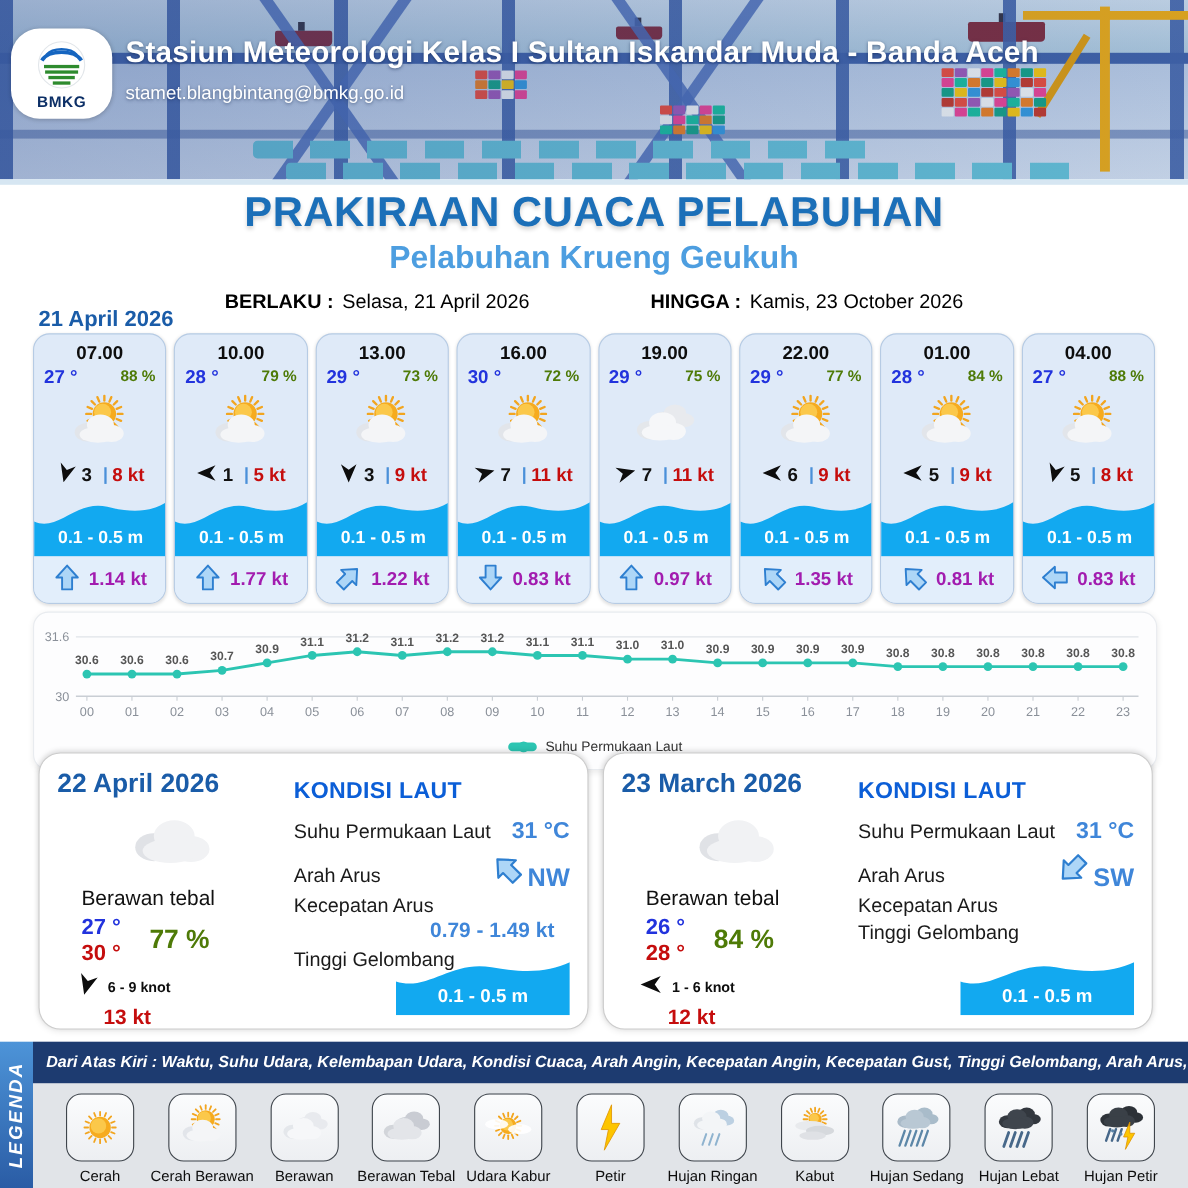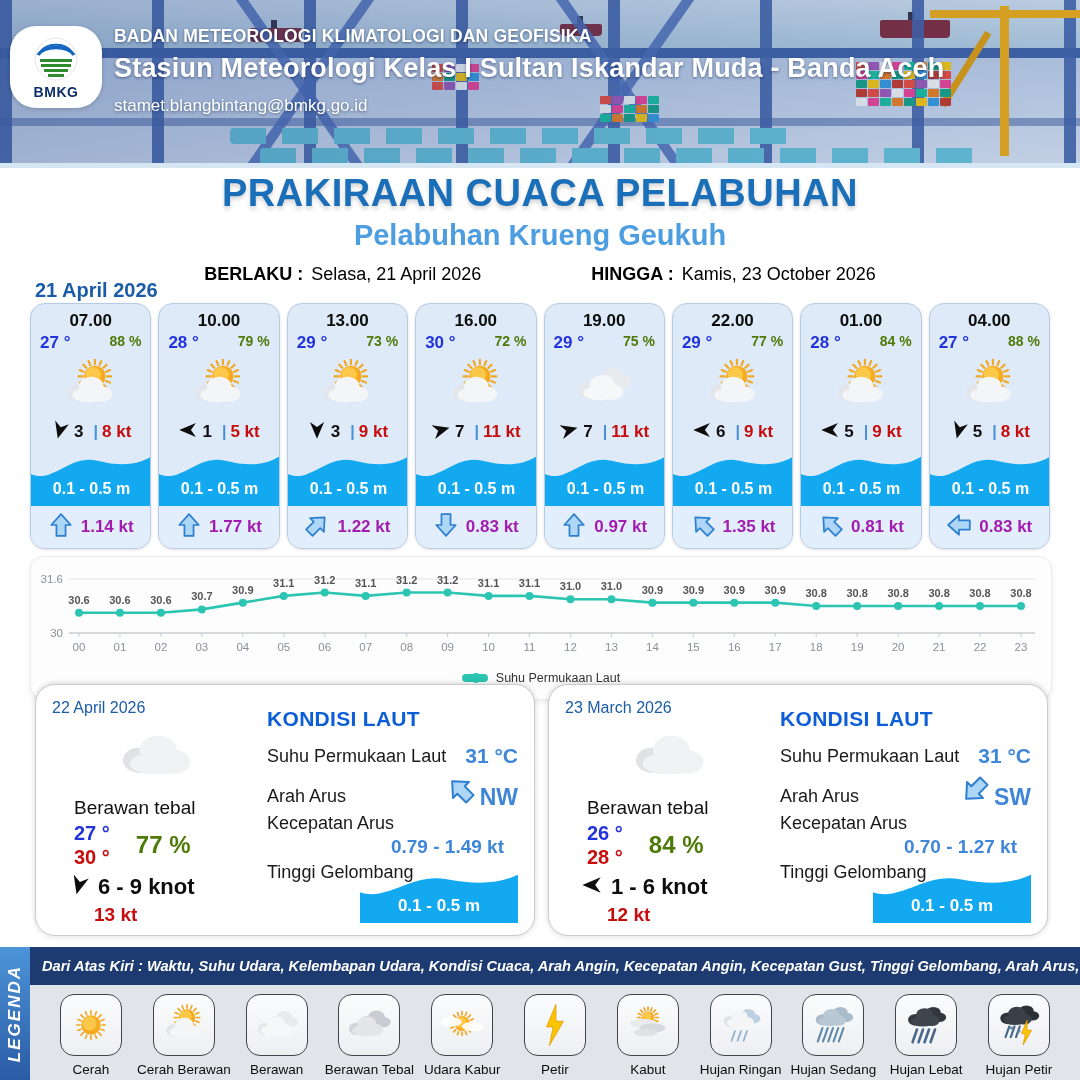--- a/index.html
+++ b/index.html
@@ -67,30 +67,30 @@
   .chart-legend{display:flex;align-items:center;justify-content:center;gap:8px;margin-top:2px;}
   .lg-marker{width:26px;height:8px;border-radius:4px;background:#2cc5b2;position:relative;}
   .lg-marker:after{content:"";position:absolute;left:9px;top:-1px;width:10px;height:10px;border-radius:50%;background:#2cc5b2;}
   .lg-text{font-size:12.5px;color:#333;}
 
   
   .days-row{position:absolute;left:35px;top:684px;width:1013px;display:flex;gap:13px;}
   .dcard{width:500px;height:252px;background:#fff;border:1.5px solid #ccc;border-radius:20px;box-sizing:border-box;
          display:flex;box-shadow:0 -2px 5px rgba(0,0,0,.10), 0 2px 6px rgba(0,0,0,.08);padding:14px 16px;}
   .dcol-l{width:44%;position:relative;}
-  .d-date{font-size:16px;font-weight:400;color:#1a5ca8;}
+  .d-date{font-size:24px;font-weight:700;color:#1a5ca8;}
   .d-icon{height:78px;display:flex;align-items:center;justify-content:center;margin-top:0px;}
   .d-cond{font-size:19px;color:#111;margin-top:2px;padding-left:22px;}
   .d-th{display:flex;align-items:center;margin-top:2px;padding-left:22px;gap:26px;}
   .d-temps{display:flex;flex-direction:column;line-height:1.2;}
   .d-tmin{font-size:20px;font-weight:800;color:#2233dd;}
   .d-tmax{font-size:20px;font-weight:800;color:#c50d0d;}
   .d-hum{font-size:24px;font-weight:800;color:#4e7a07;}
   .d-wind{display:flex;align-items:center;gap:8px;margin-top:5px;padding-left:16px;}
-  .d-wr{font-size:22px;font-weight:800;color:#0d0d0d;}
+  .d-wr{font-size:13px;font-weight:800;color:#0d0d0d;}
   .d-gust{font-size:19px;font-weight:800;color:#c50d0d;margin-top:4px;padding-left:42px;}
   .dcol-r{width:56%;position:relative;padding-left:10px;box-sizing:border-box;}
   .k-title{font-size:21px;font-weight:800;color:#0b5ed7;letter-spacing:.3px;margin-top:8px;}
   .k-row{display:flex;justify-content:space-between;align-items:center;margin-top:13px;}
   .k-lab{font-size:18px;color:#1a1a1a;}
   .k-sst{font-size:21px;font-weight:800;color:#3f86d9;}
   .k-dir{display:flex;align-items:flex-end;gap:4px;font-size:23px;font-weight:800;color:#3f86d9;margin-top:-6px;}
   .k-speed{text-align:right;font-size:19px;font-weight:800;color:#3f86d9;margin-top:2px;padding-right:14px;}
   .k-wave{position:absolute;right:0;bottom:-2px;line-height:0;}
 
@@ -214,21 +214,20 @@
         <path d="M6 20 C12 10, 36 10, 42 20" fill="none" stroke="#1565c0" stroke-width="3.4"></path>
         <path d="M10 15 C16 8, 32 8, 38 15" fill="none" stroke="#1565c0" stroke-width="2.2"></path>
         <rect x="8" y="24" width="32" height="3" fill="#2e8b2e"></rect>
         <rect x="9" y="29" width="30" height="3" fill="#2e8b2e"></rect>
         <rect x="12" y="34" width="24" height="3" fill="#2e8b2e"></rect>
         <rect x="16" y="39" width="16" height="3" fill="#2e8b2e"></rect>
       </svg>
       <div class="logo-text">BMKG</div>
     </div>
     <div class="hdr-text">
-      <div class="hdr-org">BADAN METEOROLOGI KLIMATOLOGI DAN GEOFISIKA</div>
       <div class="hdr-station">Stasiun Meteorologi Kelas I Sultan Iskandar Muda - Banda Aceh</div>
       <div class="hdr-email">stamet.blangbintang@bmkg.go.id</div>
     </div>
   </header>
 
   <section class="title-block">
     <h1 class="t-main">PRAKIRAAN CUACA PELABUHAN</h1>
     <h2 class="t-sub">Pelabuhan Krueng Geukuh</h2>
     <div class="validity">
       <div><span class="v-label">BERLAKU :</span><span class="v-val">Selasa, 21 April 2026</span></div>
@@ -914,21 +913,20 @@
                   <g transform="rotate(-135 12 12)">
                     <path d="M12 2 L21 12 H16.2 V22 H7.8 V12 H3 Z" fill="#add6f7" stroke="#2e7fd0" stroke-width="1.6" stroke-linejoin="round"></path>
                   </g>
                 </svg></span>
               <b>SW</b>
             </span>
           </div>
           <div class="k-row" style="margin-top:2px;">
             <span class="k-lab">Kecepatan Arus</span>
           </div>
-          <div class="k-speed">0.70 - 1.27 kt</div>
           <div class="k-row" style="margin-top:4px;">
             <span class="k-lab">Tinggi Gelombang</span>
           </div>
           <div class="k-wave"><svg width="158" height="56" viewBox="0 0 158 56">
               <path d="M0 25.2 C 28.439999999999998 34.72 50.56 5.6000000000000005 86.9 12.32 C 116.92 17.92 139.04 16.8 158 7.840000000000001 L 158 56 L 0 56 Z" fill="#12a9f0"></path>
               <text x="79" y="44" text-anchor="middle" font-size="17" font-weight="bold" fill="#ffffff" font-family="Liberation Sans, sans-serif">0.1 - 0.5 m</text>
             </svg></div>
         </div>
       </div>
     </div>
@@ -1071,20 +1069,42 @@
             <svg width="48" height="48" viewBox="0 0 64 64">
               <polygon points="33.25,4.5 20.75,34.5 29.5,34.5 24.5,59.5 43.25,27 33.25,27" fill="#fdc500" stroke="#e09400" stroke-width="1"></polygon>
             </svg>
           </div>
           <div class="li-label">Petir</div>
         </div>
         <div class="li">
           <div class="li-box">
             <svg width="48" height="48" viewBox="0 0 64 64">
               <g>
+                <ellipse cx="32.35" cy="22.85" rx="8.5" ry="6.375" fill="#aec4d8"></ellipse>
+  <ellipse cx="41.7" cy="17.75" rx="9.35" ry="7.225" fill="#bcd0e2"></ellipse>
+  <ellipse cx="49.35" cy="23.7" rx="8.5" ry="5.95" fill="#bcd0e2"></ellipse>
+  <ellipse cx="40" cy="24.55" rx="12.75" ry="5.5249999999999995" fill="#bcd0e2"></ellipse>
+              </g>
+              <g>
+                <ellipse cx="19" cy="27" rx="10" ry="7.5" fill="#dfe3e8"></ellipse>
+  <ellipse cx="30" cy="21" rx="11" ry="8.5" fill="#f3f5f7"></ellipse>
+  <ellipse cx="39" cy="28" rx="10" ry="7" fill="#f3f5f7"></ellipse>
+  <ellipse cx="28" cy="29" rx="15" ry="6.5" fill="#f3f5f7"></ellipse>
+              </g>
+              <line x1="24" y1="40" x2="19.45" y2="53" stroke="#8fb3cf" stroke-width="2.4" stroke-linecap="round"></line>
+              <line x1="32" y1="40" x2="27.45" y2="53" stroke="#8fb3cf" stroke-width="2.4" stroke-linecap="round"></line>
+              <line x1="40" y1="40" x2="35.45" y2="53" stroke="#8fb3cf" stroke-width="2.4" stroke-linecap="round"></line>
+            </svg>
+          </div>
+          <div class="li-label">Hujan Ringan</div>
+        </div>
+        <div class="li">
+          <div class="li-box">
+            <svg width="48" height="48" viewBox="0 0 64 64">
+              <g>
                 <line x1="41.5" y1="22" x2="46" y2="22" stroke="#f2a51f" stroke-width="2.2" stroke-linecap="round"></line>
                 <line x1="40.77685555885722" y1="25.635492607468354" x2="44.93431345515801" y2="27.357568053111258" stroke="#f2a51f" stroke-width="2.2" stroke-linecap="round"></line>
                 <line x1="38.7175144212722" y1="28.7175144212722" x2="41.89949493661167" y2="31.899494936611664" stroke="#f2a51f" stroke-width="2.2" stroke-linecap="round"></line>
                 <line x1="35.63549260746835" y1="30.776855558857225" x2="37.35756805311126" y2="34.93431345515801" stroke="#f2a51f" stroke-width="2.2" stroke-linecap="round"></line>
                 <line x1="32" y1="31.5" x2="32" y2="36" stroke="#f2a51f" stroke-width="2.2" stroke-linecap="round"></line>
                 <line x1="28.36450739253165" y1="30.776855558857225" x2="26.642431946888742" y2="34.93431345515801" stroke="#f2a51f" stroke-width="2.2" stroke-linecap="round"></line>
                 <line x1="25.2824855787278" y1="28.717514421272202" x2="22.100505063388336" y2="31.899494936611667" stroke="#f2a51f" stroke-width="2.2" stroke-linecap="round"></line>
                 <line x1="23.223144441142775" y1="25.635492607468354" x2="19.065686544841988" y2="27.357568053111258" stroke="#f2a51f" stroke-width="2.2" stroke-linecap="round"></line>
                 <line x1="22.5" y1="22" x2="18" y2="22" stroke="#f2a51f" stroke-width="2.2" stroke-linecap="round"></line>
                 <line x1="23.223144441142775" y1="18.36450739253165" x2="19.065686544841984" y2="16.642431946888745" stroke="#f2a51f" stroke-width="2.2" stroke-linecap="round"></line>
@@ -1101,42 +1121,20 @@
               <ellipse cx="38" cy="36" rx="17" ry="6" fill="#d6d9dd"></ellipse>
               <ellipse cx="29" cy="42" rx="16" ry="5" fill="#dfe1e5"></ellipse>
             </svg>
           </div>
           <div class="li-label">Kabut</div>
         </div>
         <div class="li">
           <div class="li-box">
             <svg width="48" height="48" viewBox="0 0 64 64">
               <g>
-                <ellipse cx="32.35" cy="22.85" rx="8.5" ry="6.375" fill="#aec4d8"></ellipse>
-  <ellipse cx="41.7" cy="17.75" rx="9.35" ry="7.225" fill="#bcd0e2"></ellipse>
-  <ellipse cx="49.35" cy="23.7" rx="8.5" ry="5.95" fill="#bcd0e2"></ellipse>
-  <ellipse cx="40" cy="24.55" rx="12.75" ry="5.5249999999999995" fill="#bcd0e2"></ellipse>
-              </g>
-              <g>
-                <ellipse cx="19" cy="27" rx="10" ry="7.5" fill="#dfe3e8"></ellipse>
-  <ellipse cx="30" cy="21" rx="11" ry="8.5" fill="#f3f5f7"></ellipse>
-  <ellipse cx="39" cy="28" rx="10" ry="7" fill="#f3f5f7"></ellipse>
-  <ellipse cx="28" cy="29" rx="15" ry="6.5" fill="#f3f5f7"></ellipse>
-              </g>
-              <line x1="24" y1="40" x2="19.45" y2="53" stroke="#8fb3cf" stroke-width="2.4" stroke-linecap="round"></line>
-              <line x1="32" y1="40" x2="27.45" y2="53" stroke="#8fb3cf" stroke-width="2.4" stroke-linecap="round"></line>
-              <line x1="40" y1="40" x2="35.45" y2="53" stroke="#8fb3cf" stroke-width="2.4" stroke-linecap="round"></line>
-            </svg>
-          </div>
-          <div class="li-label">Hujan Ringan</div>
-        </div>
-        <div class="li">
-          <div class="li-box">
-            <svg width="48" height="48" viewBox="0 0 64 64">
-              <g>
                 <ellipse cx="31.9" cy="20.9" rx="9" ry="6.75" fill="#9bb0c0"></ellipse>
   <ellipse cx="41.8" cy="15.5" rx="9.9" ry="7.65" fill="#a9bcca"></ellipse>
   <ellipse cx="49.9" cy="21.8" rx="9" ry="6.3" fill="#a9bcca"></ellipse>
   <ellipse cx="40" cy="22.7" rx="13.5" ry="5.8500000000000005" fill="#a9bcca"></ellipse>
               </g>
               <g>
                 <ellipse cx="19" cy="25" rx="10" ry="7.5" fill="#a9bac8"></ellipse>
   <ellipse cx="30" cy="19" rx="11" ry="8.5" fill="#b9c8d4"></ellipse>
   <ellipse cx="39" cy="26" rx="10" ry="7" fill="#b9c8d4"></ellipse>
   <ellipse cx="28" cy="27" rx="15" ry="6.5" fill="#b9c8d4"></ellipse>

